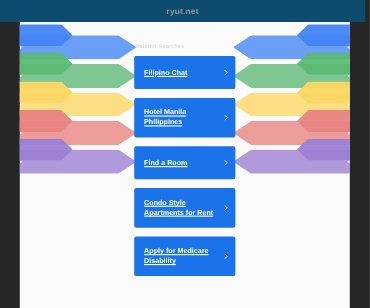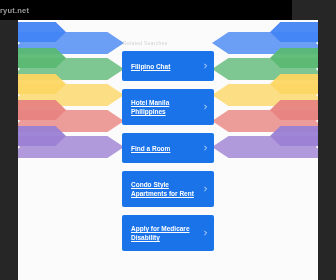--- a/index.html
+++ b/index.html
@@ -17,25 +17,25 @@
     width: 336px;
     height: 280px;
     background: #262626;
     overflow: hidden;
   }
 
   
   #titlebar {
     position: absolute;
     left: 0; top: 0;
-    width: 292px; height: 20px;
-    background: #000000;
+    width: 332px; height: 20px;
+    background: #0c4a6e;
     display: flex;
     align-items: center;
-    justify-content: flex-start;
+    justify-content: center;
   }
   #titlebar-text {
     color: #9a9a9a;
     font-size: 7.5px;
     font-weight: bold;
     letter-spacing: .2px;
     white-space: nowrap;
   }
 
   

